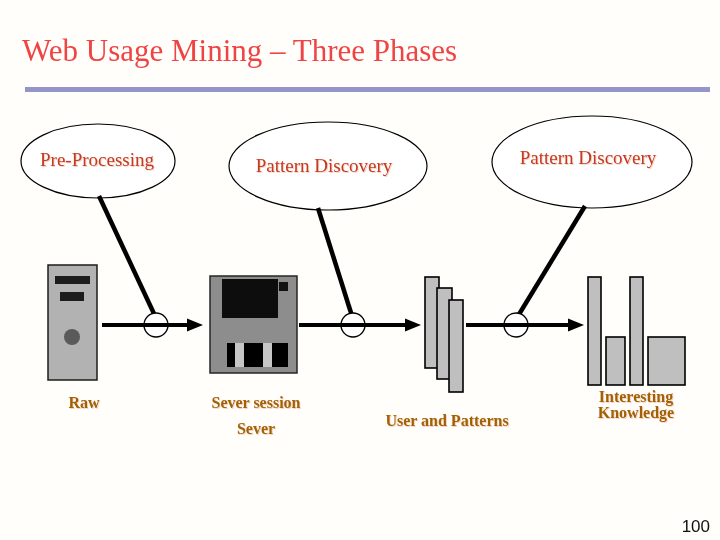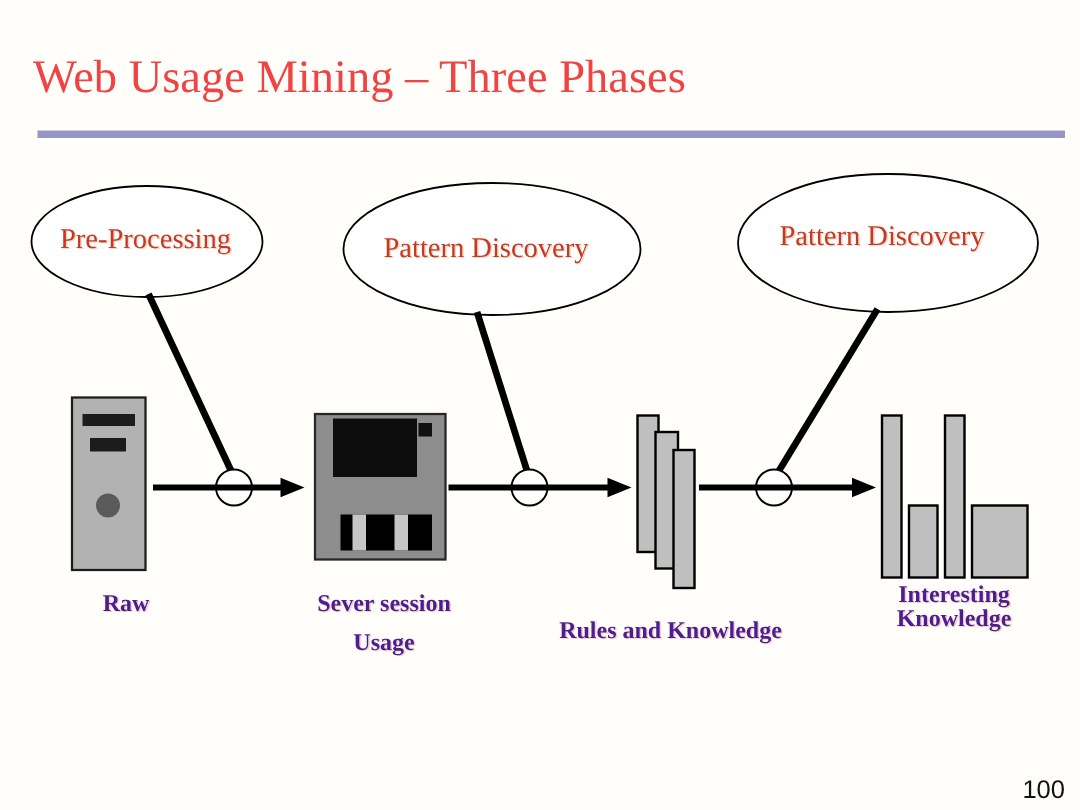--- a/index.html
+++ b/index.html
@@ -39,21 +39,21 @@
     color: #c43a22;
     white-space: nowrap;
     text-shadow: 1px 1px 0 rgba(235,160,128,0.45);
   }
   .artifact-label {
     position: absolute;
     transform: translateX(-50%);
     text-align: center;
     font-size: 16px;
     font-weight: bold;
-    color: #4c1d95;
+    color: #a16207;
     white-space: nowrap;
     text-shadow: 1px 1px 0 rgba(235,160,128,0.45);
   }
   .lh-wide  { line-height: 26px; }
   .lh-mid   { line-height: 20px; }
   .lh-tight { line-height: 16px; }
   .page-number {
     position: absolute;
     right: 10px;
     top: 517px;
@@ -130,24 +130,24 @@
   <div class="phase-label" style="left:97px; top:160px;">Pre-Processing</div>
   <div class="phase-label" style="left:324px; top:166px;">Pattern Discovery</div>
   <div class="phase-label" style="left:588px; top:158px;">Pattern Discovery</div>
 
   <div class="artifact-label lh-wide" style="left:84px; top:390px;">
     <div>Raw</div>
   </div>
 
   <div class="artifact-label lh-wide" style="left:256px; top:390px;">
     <div>Sever session</div>
-    <div>Usage</div>
+    <div>Sever</div>
   </div>
 
-  <div class="artifact-label lh-mid" style="left:447px; top:411px;">Rules and Knowledge</div>
+  <div class="artifact-label lh-mid" style="left:447px; top:411px;">User and Patterns</div>
 
   <div class="artifact-label lh-tight" style="left:636px; top:389px;">
     <div>Interesting</div>
     <div>Knowledge</div>
   </div>
 
   <div class="page-number">100</div>
 
 </div>
 

